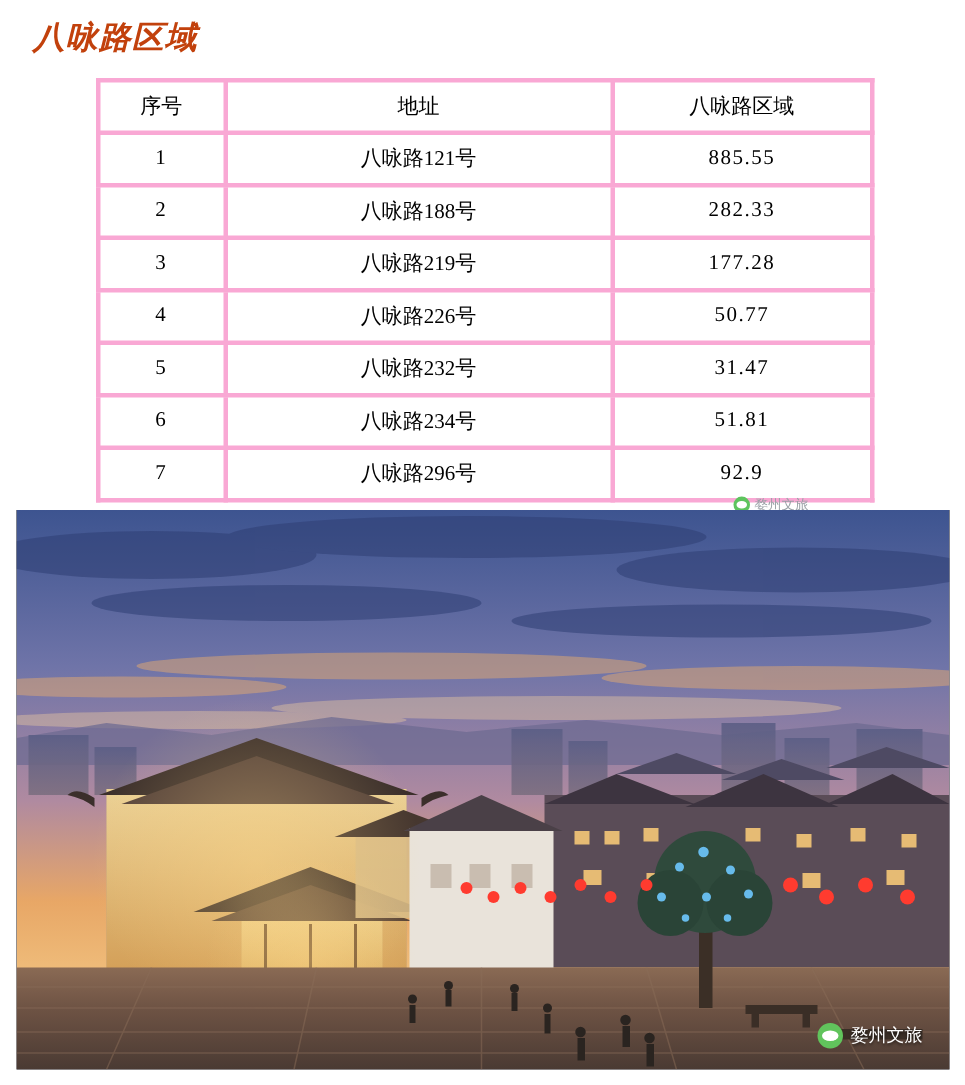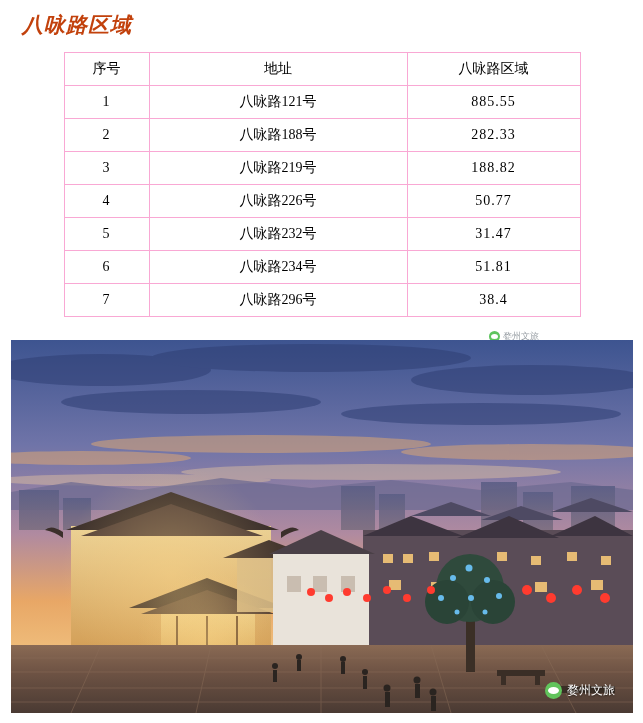--- a/index.html
+++ b/index.html
@@ -32,21 +32,21 @@
     margin: 14px auto 0 auto;
     width: 516px;
   }
   table.data-table {
     border-collapse: collapse;
     width: 100%;
     table-layout: fixed;
   }
   table.data-table td,
   table.data-table th {
-    border: 1px solid #f9a8d4;
+    border: 3px solid #f9a8d4;
     height: 32px;
     text-align: center;
     vertical-align: middle;
     font-size: 14px;
     font-family: "Liberation Serif", serif;
     color: #000000;
     font-weight: normal;
     padding: 0;
   }
   table.data-table th {
@@ -163,41 +163,41 @@
         <td class="num-cell">885.55</td>
       </tr>
       <tr>
         <td class="num-cell">2</td>
         <td>八咏路188号</td>
         <td class="num-cell">282.33</td>
       </tr>
       <tr>
         <td class="num-cell">3</td>
         <td>八咏路219号</td>
-        <td class="num-cell">188.82</td>
+        <td class="num-cell">177.28</td>
       </tr>
       <tr>
         <td class="num-cell">4</td>
         <td>八咏路226号</td>
         <td class="num-cell">50.77</td>
       </tr>
       <tr>
         <td class="num-cell">5</td>
         <td>八咏路232号</td>
         <td class="num-cell">31.47</td>
       </tr>
       <tr>
         <td class="num-cell">6</td>
         <td>八咏路234号</td>
         <td class="num-cell">51.81</td>
       </tr>
       <tr>
         <td class="num-cell">7</td>
         <td>八咏路296号</td>
-        <td class="num-cell">38.4</td>
+        <td class="num-cell">92.9</td>
       </tr>
     </tbody>
   </table>
 </div>
 
 <div class="wm-top">
   <span class="wm-logo"></span>
   <span>婺州文旅</span>
 </div>
 

